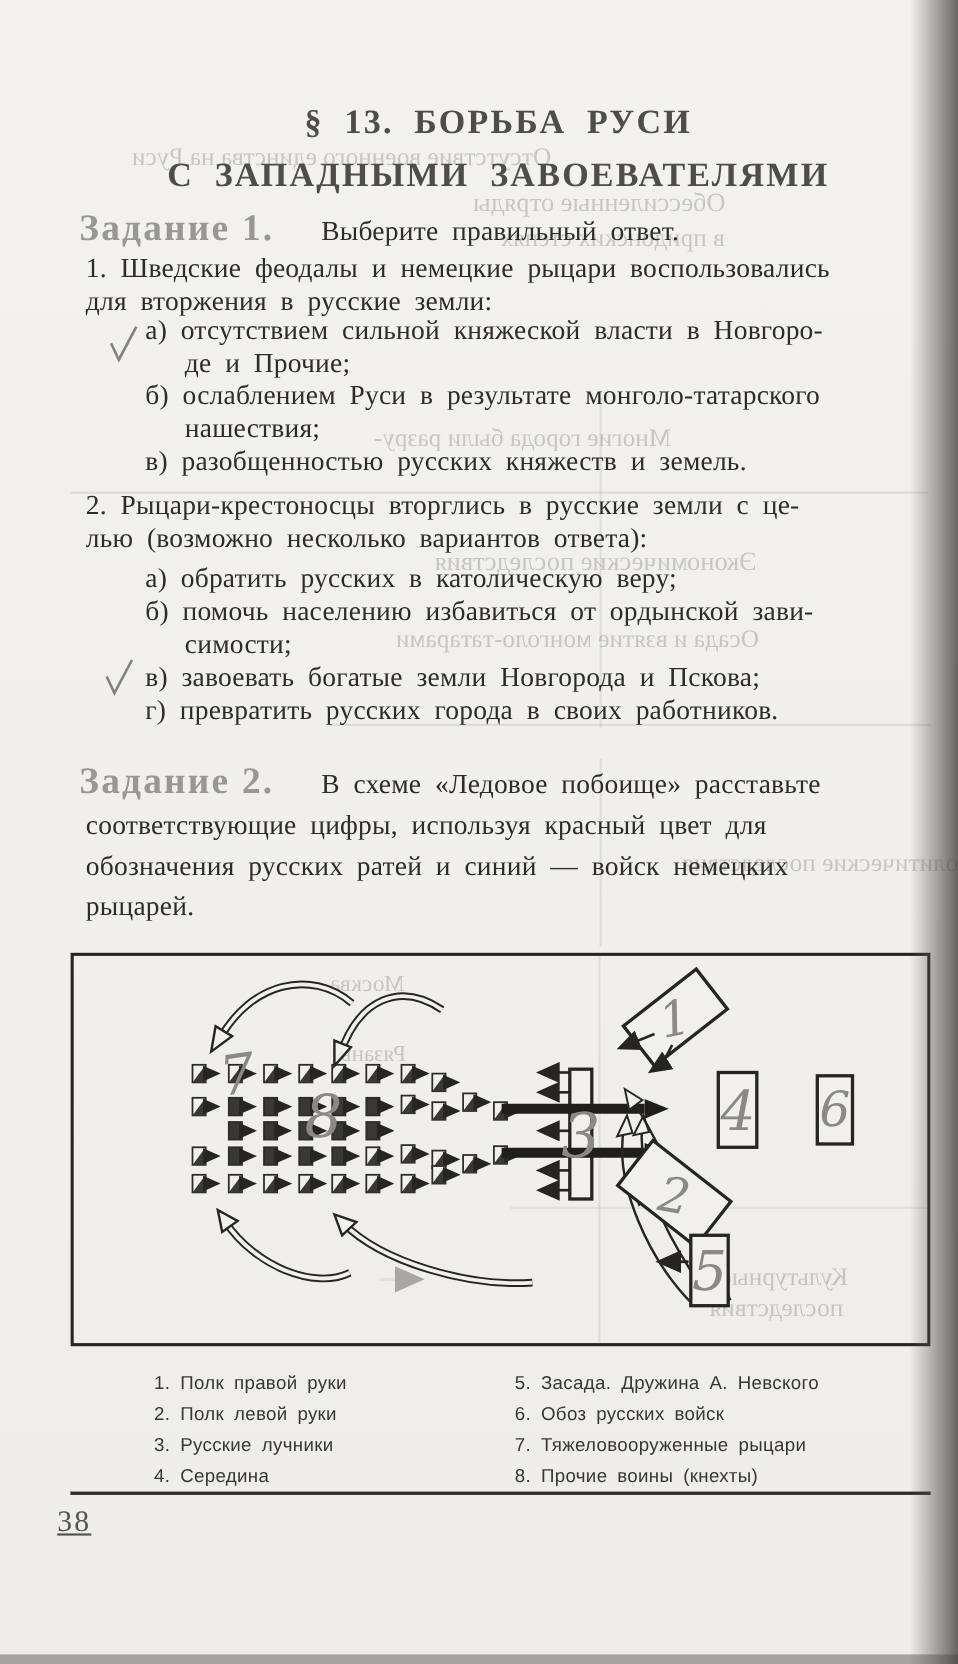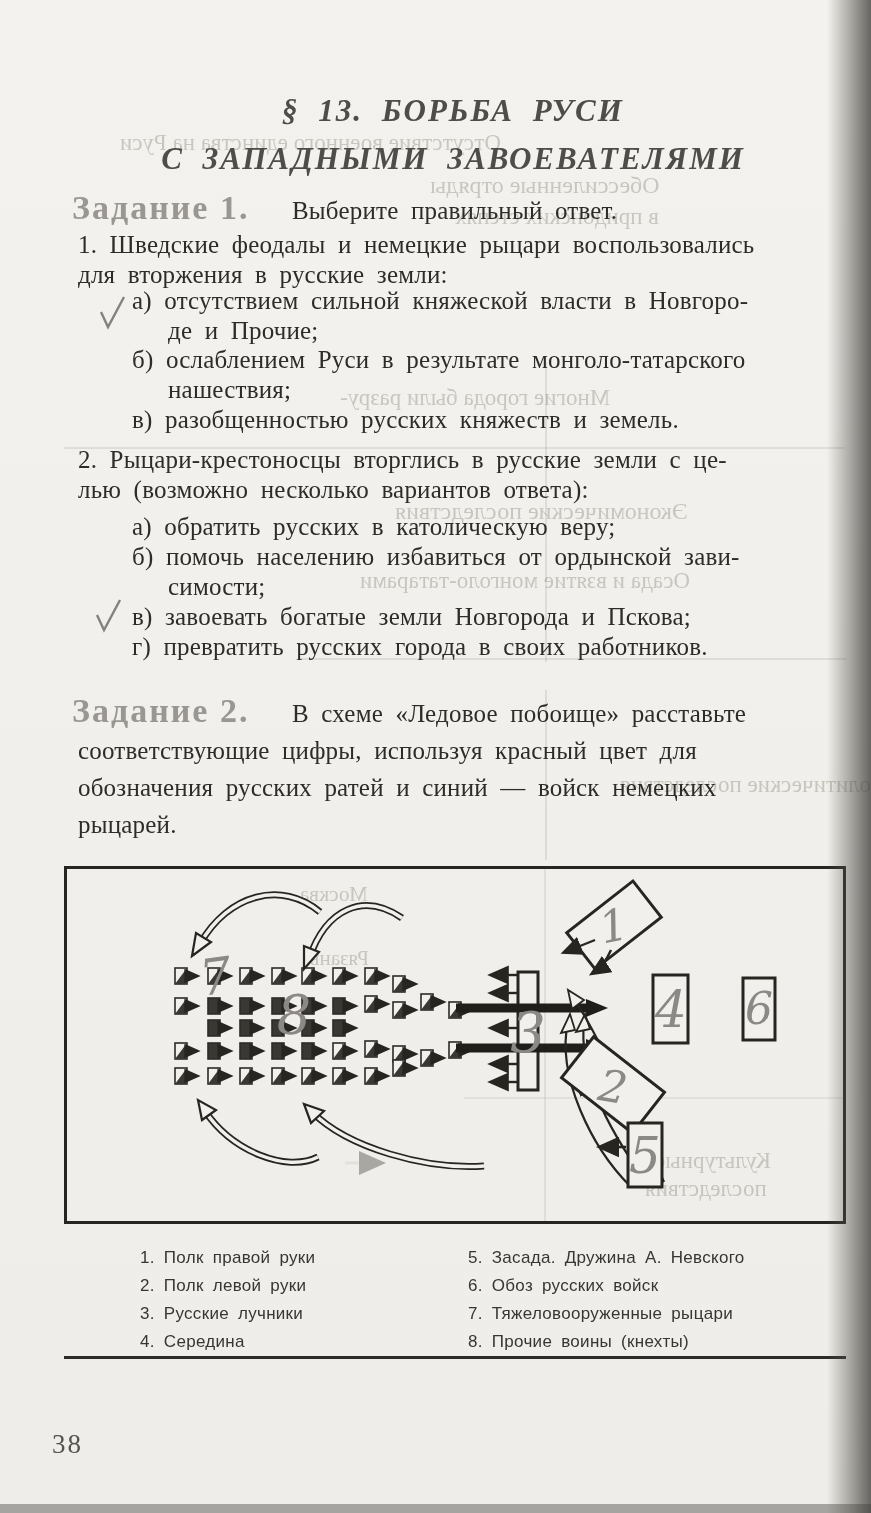--- a/index.html
+++ b/index.html
@@ -4,21 +4,21 @@
 <style>
   html,body{margin:0;padding:0;}
   body{
     width:871px;height:1513px;position:relative;overflow:hidden;
     background:linear-gradient(180deg,#f3f2ee 0%,#f0efeb 60%,#eeede9 100%);
     font-family:"Liberation Serif",serif;color:#2f2d2a;
   }
   .abs{position:absolute;white-space:nowrap;}
   
   .title{left:60px;width:786px;text-align:center;font-weight:bold;
-         font-size:31px;color:#4f4d49;letter-spacing:2px;word-spacing:9px;font-style:italic;}
+         font-size:31px;color:#4f4d49;letter-spacing:2px;word-spacing:9px;}
   .task-label{font-weight:bold;font-size:34px;color:#9a9792;letter-spacing:2px;}
   
   .body-line{font-size:25px;letter-spacing:.2px;word-spacing:6px;color:#2e2c29;}
   .opt-line{font-size:25px;letter-spacing:.2px;word-spacing:6px;color:#2e2c29;}
   
   .legend-item{font-family:"Liberation Sans",sans-serif;font-size:17px;color:#38savage;
                color:#383633;letter-spacing:.3px;word-spacing:4px;}
   .rule{position:absolute;background:#2c2b29;height:3px;}
   
   .bleed{position:absolute;transform:scaleX(-1);color:#8d877b;opacity:.40;
@@ -376,16 +376,16 @@
 <div class="abs legend-item" style="left:140px;top:1248px;">1. Полк правой руки</div>
 <div class="abs legend-item" style="left:140px;top:1276px;">2. Полк левой руки</div>
 <div class="abs legend-item" style="left:140px;top:1304px;">3. Русские лучники</div>
 <div class="abs legend-item" style="left:140px;top:1332px;">4. Середина</div>
 <div class="abs legend-item" style="left:468px;top:1248px;">5. Засада. Дружина А. Невского</div>
 <div class="abs legend-item" style="left:468px;top:1276px;">6. Обоз русских войск</div>
 <div class="abs legend-item" style="left:468px;top:1304px;">7. Тяжеловооруженные рыцари</div>
 <div class="abs legend-item" style="left:468px;top:1332px;">8. Прочие воины (кнехты)</div>
 <div class="rule" style="left:64px;top:1356px;width:782px;"></div>
 
-<div class="abs pagenum" style="left:52px;top:1429px;">38</div>
+<div class="abs pagenum" style="left:52px;top:1368px;text-decoration:underline;">38</div>
 
 <div class="bottom-band"></div>
 <div class="gutter"></div>
 
 </body></html>

